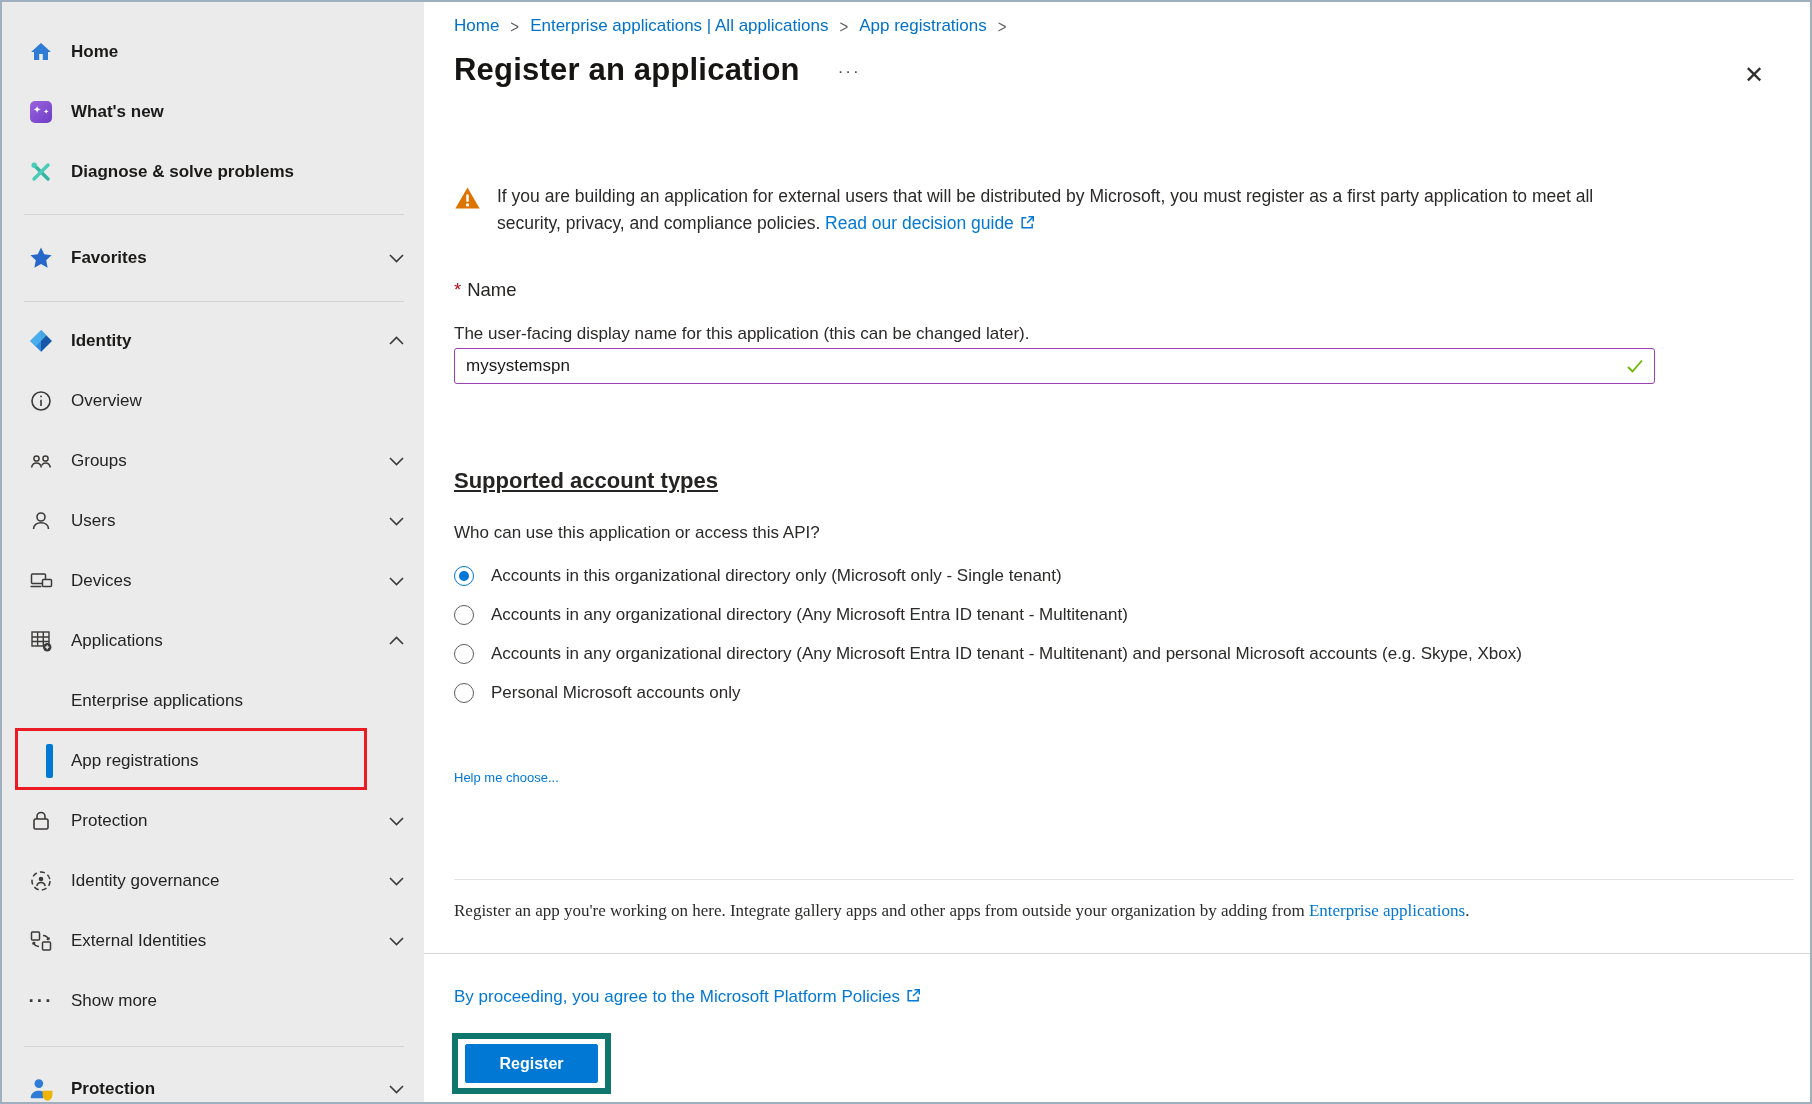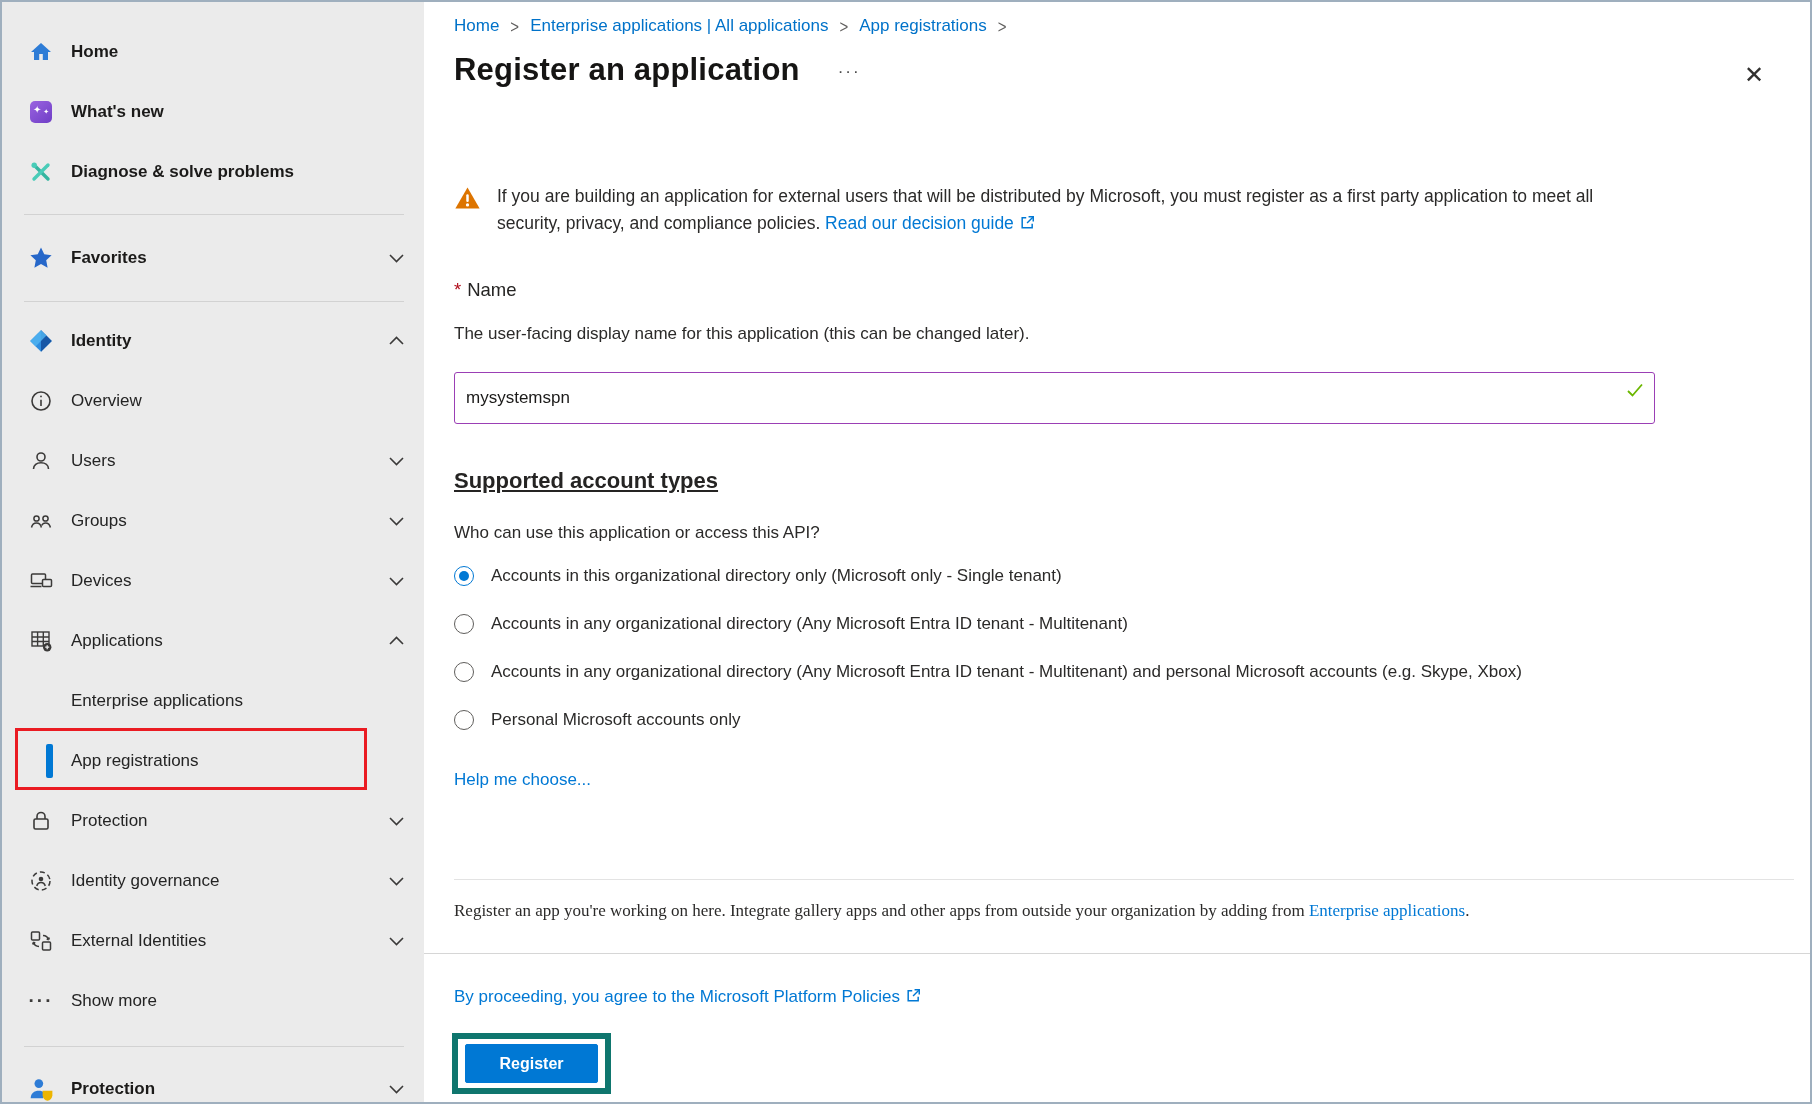--- a/index.html
+++ b/index.html
@@ -60,44 +60,44 @@
 
   .warning { position:absolute; left:30px; top:181px; display:flex; }
   .warning-ico { flex:0 0 28px; margin-top:2px; }
   .warning-text { margin-left:15px; font-size:17.5px; line-height:26.5px; color:#2b2a29; max-width:1155px; }
   a.inline-link { color:#0078d4; text-decoration:none; cursor:pointer; }
   .ext-ico { display:inline-block; vertical-align:-2px; margin-left:5px; }
 
   .name-label { position:absolute; left:30px; top:277px; font-size:18.5px; color:#252423; }
   .req { color:#b10e1c; margin-right:6px; }
   .name-desc { position:absolute; left:30px; top:322px; font-size:17px; color:#2b2a29; }
-  .name-input-wrap { position:absolute; left:30px; top:370px; width:1201px; height:52px; }
+  .name-input-wrap { position:absolute; left:30px; top:346px; width:1201px; height:36px; }
   .name-input {
     width:100%; height:100%; border:1px solid #9b3fb5; border-radius:3px;
     font-family:inherit; font-size:17px; color:#1b1a19; padding:0 40px 0 11px; outline:none; background:#fff;
   }
   .valid-check { position:absolute; right:10px; top:8px; }
 
   .section-heading { position:absolute; left:30px; top:466px; font-size:22px; color:#252423;text-decoration:underline; }
   .question { position:absolute; left:30px; top:521px; font-size:17px; color:#2b2a29; }
 
-  .radio-group { position:absolute; left:30px; top:561px; display:flex; flex-direction:column; gap:22px; }
+  .radio-group { position:absolute; left:30px; top:561px; display:flex; flex-direction:column; gap:13px; }
   .radio-option { display:flex; align-items:flex-start; cursor:pointer; }
   .radio-circle {
     flex:0 0 20px; width:20px; height:20px; border-radius:50%;
     border:1px solid #5f5e5c; background:#fff; margin-top:3px; position:relative;
   }
   .radio-option.selected .radio-circle { border-color:#0078d4; }
   .radio-option.selected .radio-circle::after {
     content:""; position:absolute; left:4px; top:4px; width:10px; height:10px;
     border-radius:50%; background:#0078d4;
   }
   .radio-label { margin-left:17px; font-size:17px; line-height:26px; color:#2b2a29; max-width:1140px; }
 
-  .help-link { position:absolute; left:30px; top:768px; font-size:17px; }
+  .help-link { position:absolute; left:30px; top:768px; font-size:13px; }
 
   .divider-a { position:absolute; left:30px; right:18px; top:877px; height:1px; background:#e3e3e3; }
   .note-line { position:absolute; left:30px; top:899px; font-size:17px; color:#2b2a29; max-width:1345px;font-family:Liberation Serif, serif; }
   .divider-b { position:absolute; left:0; right:0; top:951px; height:1px; background:#d6d6d6; }
 
   .policies-line { position:absolute; left:30px; top:985px; font-size:17px; }
 
   .register-wrap { position:absolute; left:28px; top:1031px; border:6px solid #0f766e; padding:5px 7px; }
   .register-btn {
     width:133px; height:39px; background:#0078d4; color:#fff; border:1px solid #0078d4;
@@ -177,47 +177,47 @@
 
     <div class="sb-row">
       <span class="sb-ico">
         <svg width="24" height="24" viewBox="0 0 24 24" fill="none" stroke="#3b3a39" stroke-width="1.6">
           <circle cx="12" cy="12" r="9"></circle>
             <line x1="12" y1="10.8" x2="12" y2="17"></line>
           <circle cx="12" cy="7.4" r="0.9" fill="#3b3a39" stroke="none"></circle>
         </svg>
       </span>
       <span class="sb-label">Overview</span>
-    </div>
-
-    <div class="sb-row">
-      <span class="sb-ico">
-        <svg width="24" height="24" viewBox="0 0 24 24" fill="none" stroke="#3b3a39" stroke-width="1.6">
-          <circle cx="12" cy="8" r="4"></circle>
-            <path d="M4.5 20 c0-4 3.3-6.3 7.5-6.3 s7.5 2.3 7.5 6.3"></path>
-        </svg>
-      </span>
-      <span class="sb-label">Users</span>
-      <span class="chev">
-        <svg width="15" height="9" viewBox="0 0 15 9">
-            <path d="M1 1 l6.5 6.5 L14 1" fill="none" stroke="#3b3a39" stroke-width="1.6"></path>
-          </svg>
-      </span>
     </div>
 
     <div class="sb-row">
       <span class="sb-ico">
         <svg width="24" height="24" viewBox="0 0 24 24" fill="none" stroke="#3b3a39" stroke-width="1.5">
           <circle cx="7.5" cy="9.5" r="2.6"></circle>
             <circle cx="16.5" cy="9.5" r="2.6"></circle>
           <path d="M2.5 18.5 c.6-3 2.6-4.6 5-4.6 2.3 0 4.3 1.6 4.9 4.6"></path>
           <path d="M12.6 16.5 c.9-1.8 2.3-2.6 3.9-2.6 2.3 0 4.3 1.6 4.9 4.6"></path>
         </svg>
       </span>
       <span class="sb-label">Groups</span>
+      <span class="chev">
+        <svg width="15" height="9" viewBox="0 0 15 9">
+            <path d="M1 1 l6.5 6.5 L14 1" fill="none" stroke="#3b3a39" stroke-width="1.6"></path>
+          </svg>
+      </span>
+    </div>
+
+    <div class="sb-row">
+      <span class="sb-ico">
+        <svg width="24" height="24" viewBox="0 0 24 24" fill="none" stroke="#3b3a39" stroke-width="1.6">
+          <circle cx="12" cy="8" r="4"></circle>
+            <path d="M4.5 20 c0-4 3.3-6.3 7.5-6.3 s7.5 2.3 7.5 6.3"></path>
+        </svg>
+      </span>
+      <span class="sb-label">Users</span>
       <span class="chev">
         <svg width="15" height="9" viewBox="0 0 15 9">
             <path d="M1 1 l6.5 6.5 L14 1" fill="none" stroke="#3b3a39" stroke-width="1.6"></path>
           </svg>
       </span>
     </div>
 
     <div class="sb-row">
       <span class="sb-ico">
         <svg width="24" height="24" viewBox="0 0 24 24" fill="none" stroke="#3b3a39" stroke-width="1.5">

